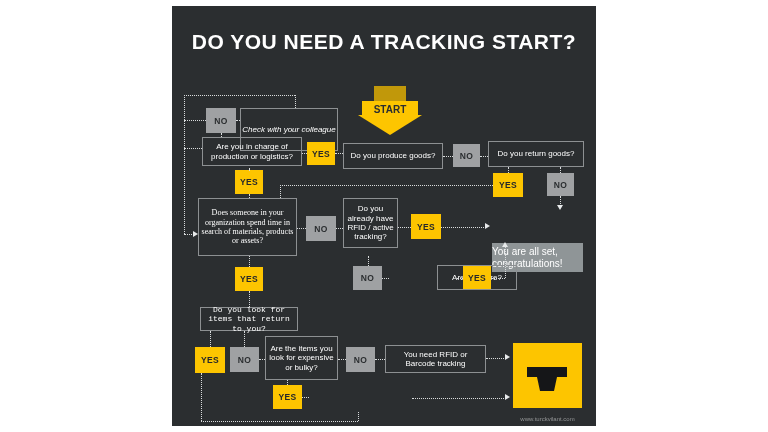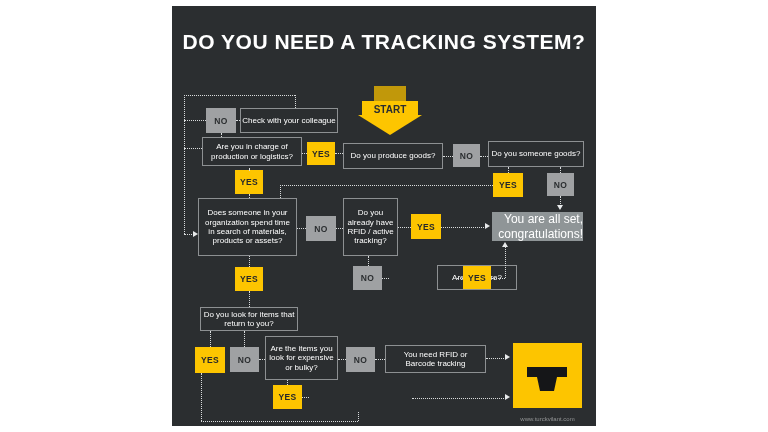--- a/index.html
+++ b/index.html
@@ -9,73 +9,73 @@
   .title{position:absolute;left:0;top:24px;width:100%;text-align:center;color:#ffffff;
          font-size:21px;font-weight:bold;letter-spacing:.5px;}
   .qbox{position:absolute;border:1px solid #8d9092;color:#ffffff;font-size:8px;line-height:1.18;
         display:flex;align-items:center;justify-content:center;text-align:center;padding:1px 2px;
         box-sizing:border-box;}
   .nw{white-space:nowrap;}
   .badge{position:absolute;display:flex;align-items:center;justify-content:center;
          font-size:8.5px;font-weight:bold;box-sizing:border-box;letter-spacing:.3px;}
   .yes{background:#fdc500;color:#26282a;}
   .no{background:#9fa1a3;color:#2b2e30;}
-  .result{position:absolute;background:#8f9597;color:#ffffff;font-size:12px;line-height:1.2;
-          display:flex;align-items:center;justify-content:center;text-align:right;box-sizing:border-box;}
+  .result{position:absolute;background:#8f9597;color:#ffffff;font-size:10px;line-height:1.2;
+          display:flex;align-items:center;justify-content:center;text-align:left;box-sizing:border-box;margin-top:31px;}
   .dh{position:absolute;border-top:1.5px dotted #d9dcdd;height:0;}
   .dv{position:absolute;border-left:1.5px dotted #d9dcdd;width:0;}
   .ar{position:absolute;width:0;height:0;border-top:3.5px solid transparent;
       border-bottom:3.5px solid transparent;border-left:5px solid #e8eaeb;}
   .ad{position:absolute;width:0;height:0;border-left:3.5px solid transparent;
       border-right:3.5px solid transparent;border-top:5px solid #e8eaeb;}
   .au{position:absolute;width:0;height:0;border-left:3.5px solid transparent;
       border-right:3.5px solid transparent;border-bottom:5px solid #e8eaeb;}
   .start-svg{position:absolute;left:185px;top:78px;}
   .logo{position:absolute;left:341px;top:337px;}
   .site{position:absolute;left:331px;top:410px;width:89px;text-align:center;color:#939596;font-size:6px;}
 </style>
 </head>
 <body>
 
 <div class="canvas">
 
-  <div class="title">DO YOU NEED A TRACKING SYSTEM?</div>
+  <div class="title">DO YOU NEED A TRACKING START?</div>
 
   <svg class="start-svg" width="70" height="54" viewBox="0 0 70 54">
     <polygon points="17,2 49,2 49,24 17,24" fill="#c1980a"></polygon>
     <polygon points="5,17 61,17 61,33 5,33" fill="#fdc500"></polygon>
     <polygon points="1,31 65,31 33,51" fill="#fdc500"></polygon>
     <text x="33" y="29" text-anchor="middle" font-size="10" font-weight="bold" fill="#2b2e30">START</text>
   </svg>
 
   <div class="badge no" style="left:34px;top:102px;width:30px;height:25px;">NO</div>
-  <div class="qbox nw" style="left:68px;top:102px;width:98px;height:25px;">Check with your colleague</div>
+  <div class="qbox nw" style="left:68px;top:102px;width:98px;height:43px;font-style:italic;">Check with your colleague</div>
 
   <div class="qbox" style="left:30px;top:131px;width:100px;height:29px;">Are you in charge of production or logistics?</div>
   <div class="badge yes" style="left:135px;top:136px;width:28px;height:23px;">YES</div>
   <div class="qbox" style="left:171px;top:137px;width:100px;height:26px;">Do you produce goods?</div>
   <div class="badge no" style="left:281px;top:138px;width:27px;height:23px;">NO</div>
-  <div class="qbox" style="left:316px;top:135px;width:96px;height:26px;">Do you someone goods?</div>
+  <div class="qbox" style="left:316px;top:135px;width:96px;height:26px;">Do you return goods?</div>
 
   <div class="badge yes" style="left:63px;top:164px;width:28px;height:24px;">YES</div>
   <div class="badge yes" style="left:321px;top:167px;width:30px;height:24px;">YES</div>
   <div class="badge no" style="left:375px;top:167px;width:27px;height:23px;">NO</div>
 
-  <div class="qbox" style="left:26px;top:192px;width:99px;height:58px;">Does someone in your organization spend time in search of materials, products or assets?</div>
+  <div class="qbox" style="left:26px;top:192px;width:99px;height:58px;font-family:Liberation Serif, serif;">Does someone in your organization spend time in search of materials, products or assets?</div>
   <div class="badge no" style="left:134px;top:210px;width:30px;height:25px;">NO</div>
-  <div class="qbox" style="left:171px;top:192px;width:55px;height:58px;">Do you already have RFID / active tracking?</div>
+  <div class="qbox" style="left:171px;top:192px;width:55px;height:50px;">Do you already have RFID / active tracking?</div>
   <div class="badge yes" style="left:239px;top:208px;width:30px;height:25px;">YES</div>
   <div class="result" style="left:320px;top:206px;width:91px;height:29px;">You are all set, congratulations!</div>
 
   <div class="badge no" style="left:181px;top:260px;width:29px;height:24px;">NO</div>
   <div class="qbox" style="left:217px;top:259px;width:80px;height:25px;margin-left:48px;">Are you sure?</div>
   <div class="badge yes" style="left:291px;top:260px;width:28px;height:23px;">YES</div>
   <div class="badge yes" style="left:63px;top:261px;width:28px;height:24px;">YES</div>
 
-  <div class="qbox" style="left:28px;top:301px;width:98px;height:24px;">Do you look for items that return to you?</div>
+  <div class="qbox" style="left:28px;top:301px;width:98px;height:24px;font-family:Liberation Mono, monospace;">Do you look for items that return to you?</div>
   <div class="badge yes" style="left:23px;top:341px;width:30px;height:26px;">YES</div>
   <div class="badge no" style="left:58px;top:341px;width:29px;height:25px;">NO</div>
   <div class="qbox" style="left:93px;top:330px;width:73px;height:44px;">Are the items you look for expensive or bulky?</div>
   <div class="badge no" style="left:174px;top:341px;width:29px;height:25px;">NO</div>
   <div class="qbox" style="left:213px;top:339px;width:101px;height:28px;">You need RFID or Barcode tracking</div>
   <div class="badge yes" style="left:101px;top:379px;width:29px;height:24px;">YES</div>
 
   <svg class="logo" width="69" height="65" viewBox="0 0 69 65">
     <rect x="0" y="0" width="69" height="65" fill="#fdc500"></rect>
     <rect x="14" y="24" width="40" height="10" fill="#151618"></rect>

